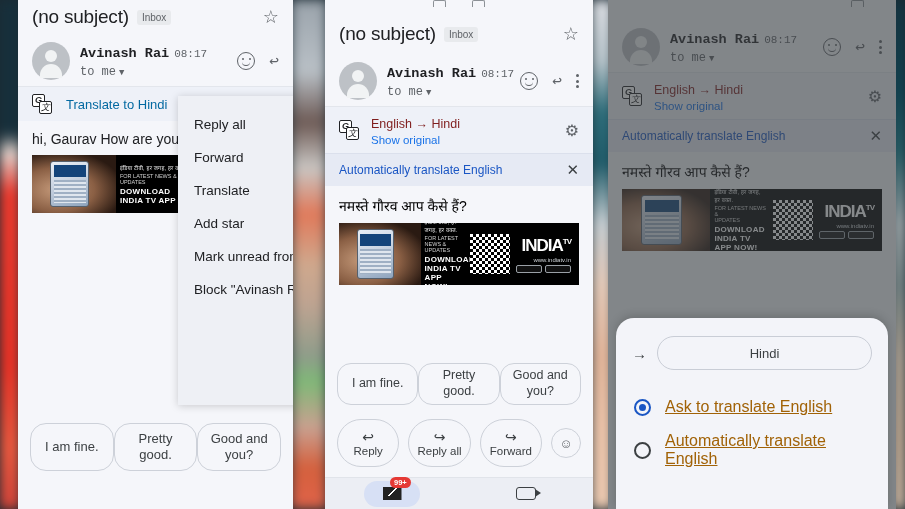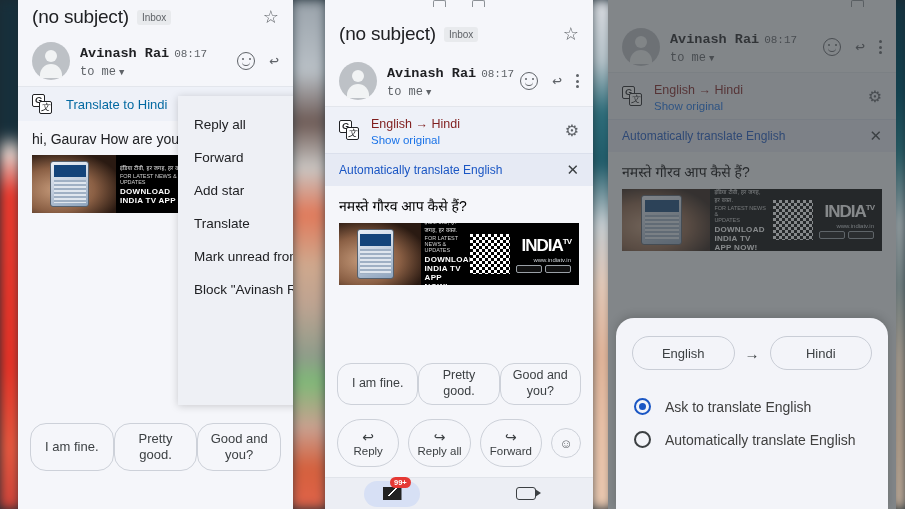--- a/index.html
+++ b/index.html
@@ -191,21 +191,21 @@
     flex:1; border:1px solid #c9cdd6; border-radius:20px; height:34px;
     display:flex; align-items:center; justify-content:center;
     font-size:13px; color:#3c4043; background:transparent;
   }
   .lang-arrow { font-size:15px; color:#3c4043; }
   .radio-list { margin-top:20px; }
   .radio-row { display:flex; align-items:center; gap:14px; padding:8px 2px; }
   .radio { width:17px;height:17px;border:2px solid #3c4043;border-radius:50%;position:relative;flex:none;}
   .radio.on { border-color:#1a56c4; }
   .radio.on::after{content:"";position:absolute;left:3px;top:3px;width:7px;height:7px;border-radius:50%;background:#1a56c4;}
-  .radio-label { font-size:14px; color:#404040; }
+  .radio-label { font-size:16px; color:#a16207;text-decoration:underline; }
 
   
   .menu {
     position:absolute; left:160px; top:96px; width:140px; bottom:104px;
     background:#eef0f5; z-index:9; padding-top:12px;
     box-shadow:0 1px 8px rgba(0,0,0,.18);
     overflow:hidden;
   }
   .menu-item {
     font-size:13.5px; color:#202124; padding:9px 16px; white-space:nowrap;
@@ -271,22 +271,22 @@
         <div class="b-l2">UPDATES</div>
         <div class="b-l3">DOWNLOAD</div>
         <div class="b-l4">INDIA TV APP NOW!</div>
       </div>
     </div>
   </div>
 
   <div class="menu">
     <div class="menu-item">Reply all</div>
     <div class="menu-item">Forward</div>
+    <div class="menu-item">Translate</div>
     <div class="menu-item">Add star</div>
-    <div class="menu-item">Translate</div>
     <div class="menu-item">Mark unread from here</div>
     <div class="menu-item">Block "Avinash Rai"</div>
   </div>
 
   <div class="chips">
     <div class="chip">I am fine.</div>
     <div class="chip">Pretty good.</div>
     <div class="chip">Good and you?</div>
   </div>
 </div>
@@ -472,21 +472,20 @@
           <span class="b-store"></span>
         </div>
       </div>
     </div>
   </div>
 
   <div class="scrim"></div>
 
   <div class="sheet">
     <div class="lang-row">
-      <div class="lang-chip">English</div>
       <span class="lang-arrow">→</span>
       <div class="lang-chip">Hindi</div>
     </div>
     <div class="radio-list">
       <div class="radio-row">
         <span class="radio on"></span>
         <span class="radio-label">Ask to translate English</span>
       </div>
       <div class="radio-row">
         <span class="radio"></span>

